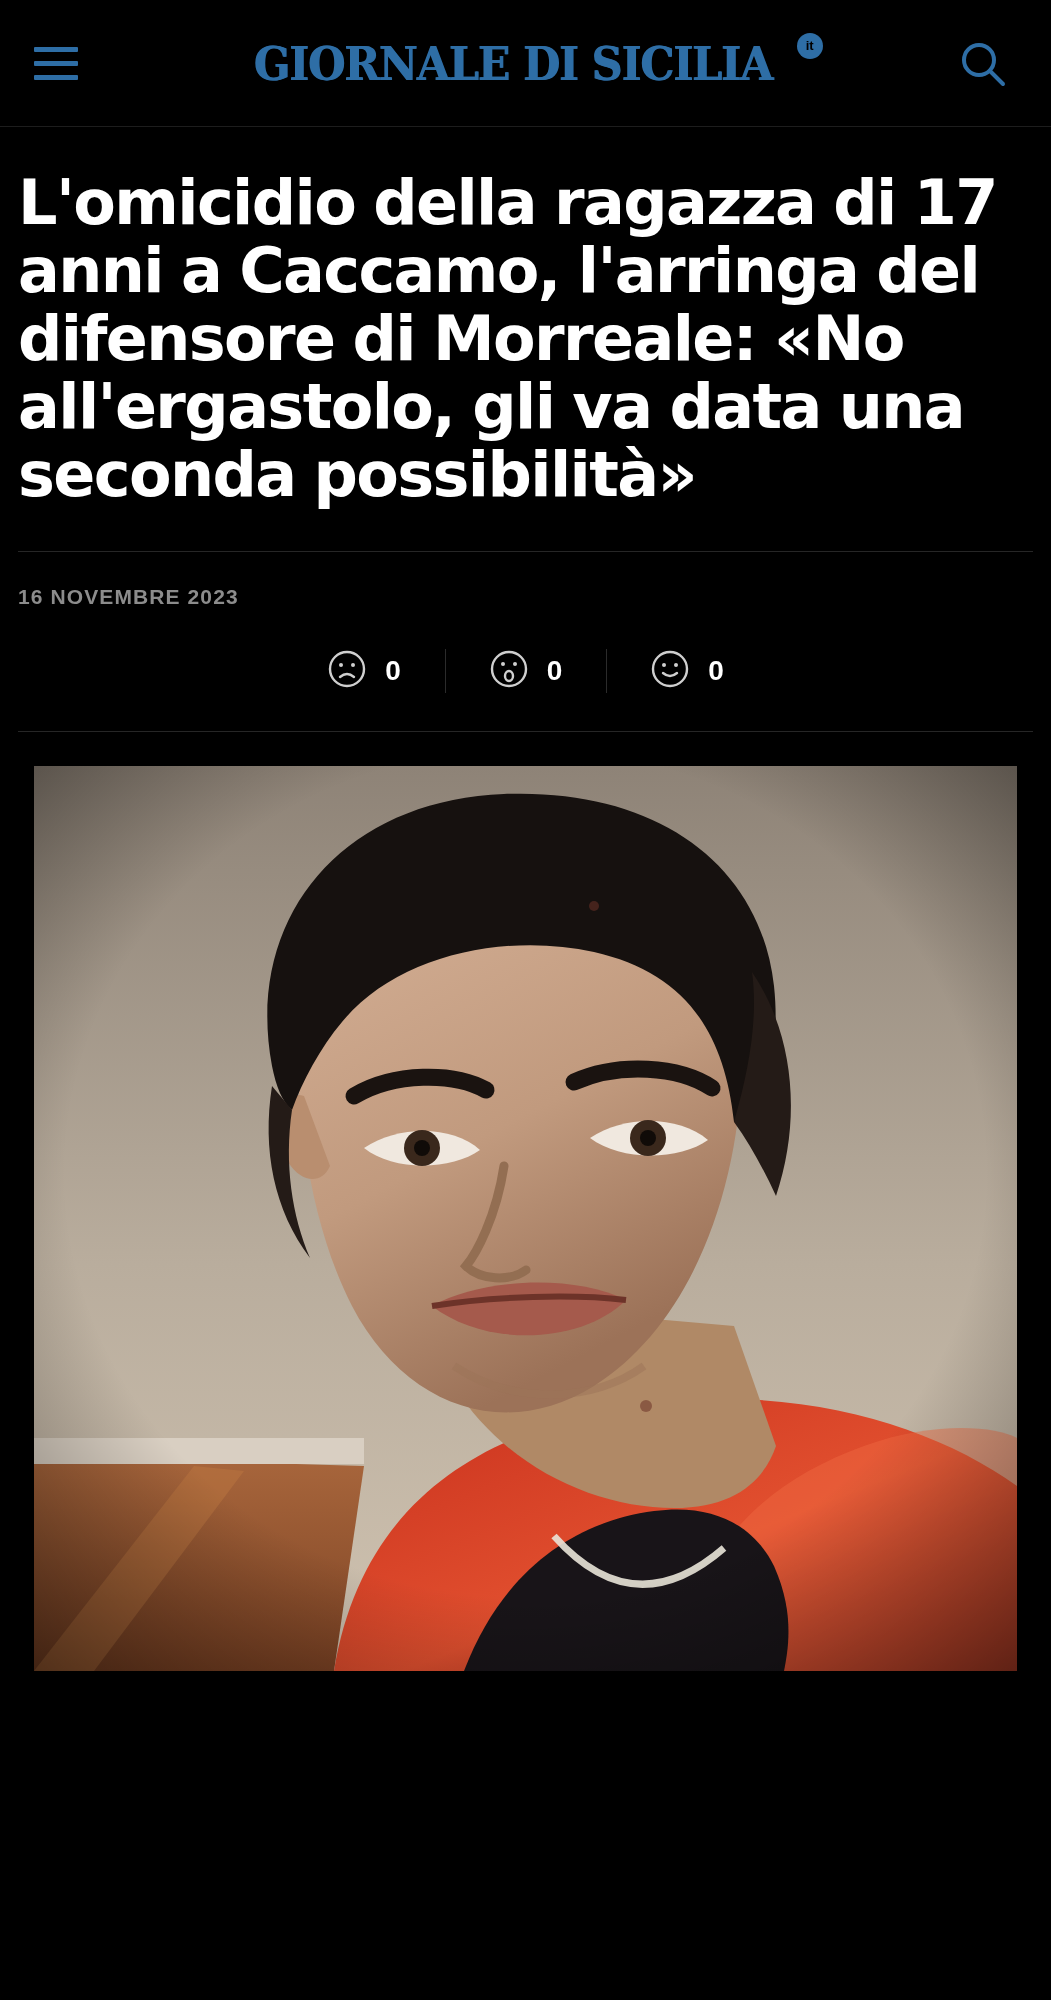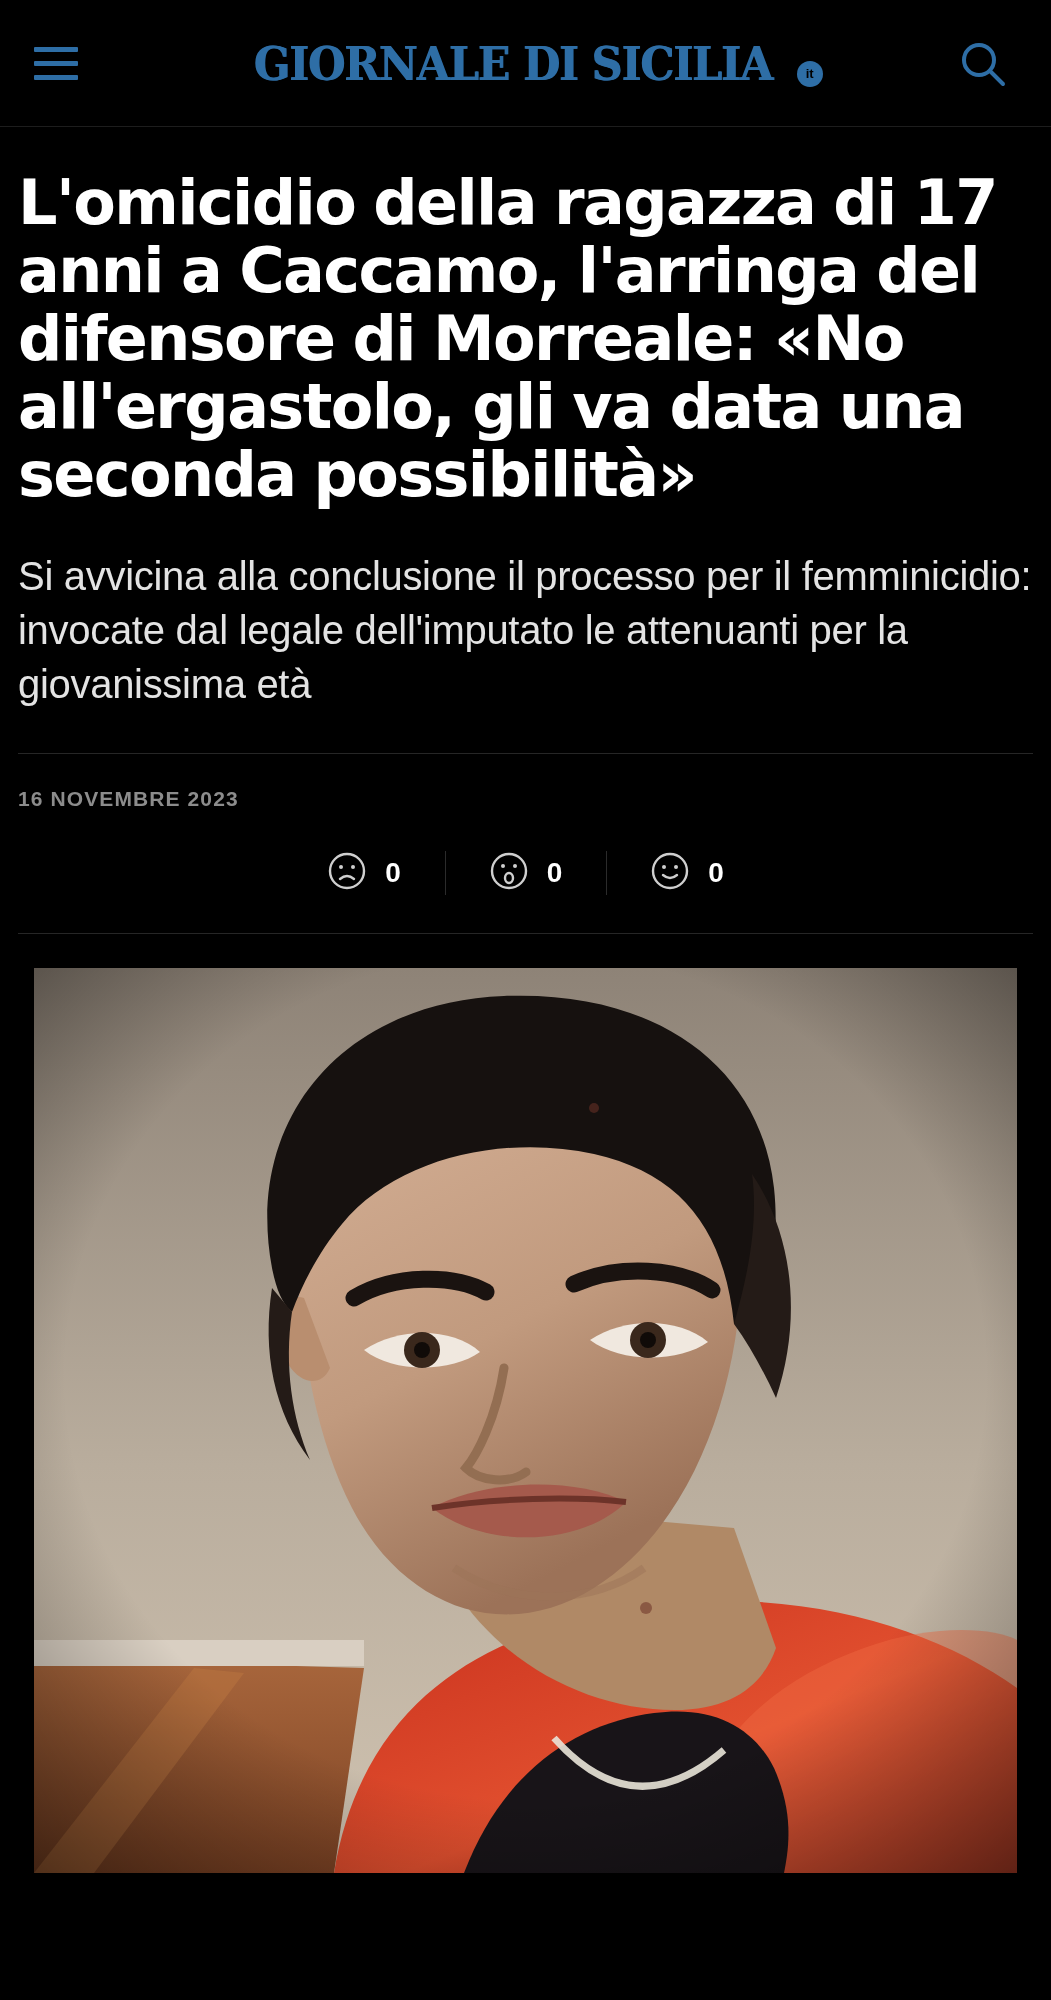--- a/index.html
+++ b/index.html
@@ -51,21 +51,21 @@
   .hamburger span {
     display: block;
     width: 44px;
     height: 5px;
     background: #2e6ea6;
     border-radius: 1px;
   }
 
   .brand {
     display: flex;
-    align-items: flex-end;
+    align-items: flex-start;
     justify-content: center;
     flex: 1;
     margin-left: 14px;
   }
   .brand-name {
     font-family: "DejaVu Serif", serif;
     font-weight: 700;
     font-size: 46px;
     letter-spacing: -1.2px;
     color: #2e6ea6;
@@ -81,21 +81,20 @@
     background: #2e6ea6;
     color: #000;
     font-size: 13px;
     font-weight: 700;
     display: inline-flex;
     align-items: center;
     justify-content: center;
     position: relative;
     top: -4px;
     font-family: "Liberation Sans", sans-serif;
-    margin-top: 16px;
   }
 
   .search-btn {
     width: 60px;
     height: 60px;
     display: flex;
     align-items: center;
     justify-content: center;
     cursor: pointer;
   }
@@ -210,21 +209,20 @@
         <circle cx="22" cy="22" r="15" stroke="#2e6ea6" stroke-width="4"></circle>
         <line x1="33" y1="33" x2="46" y2="46" stroke="#2e6ea6" stroke-width="4" stroke-linecap="round"></line>
       </svg>
     </div>
   </div>
 
   <div class="article">
 
     <h1 class="headline">L'omicidio della ragazza di 17 anni a Caccamo, l'arringa del difensore di Morreale: «No all'ergastolo, gli va data una seconda possibilità»</h1>
 
-    <p class="standfirst">Si avvicina alla conclusione il processo per il femminicidio: invocate dal legale dell'imputato le attenuanti per la giovanissima età</p>
 
     <div class="meta-sep"></div>
 
     <div class="date">16 NOVEMBRE 2023</div>
 
     <div class="reactions">
 
       <div class="reaction">
         <span class="face">
           <svg width="40" height="40" viewBox="0 0 40 40" fill="none" aria-hidden="true">

